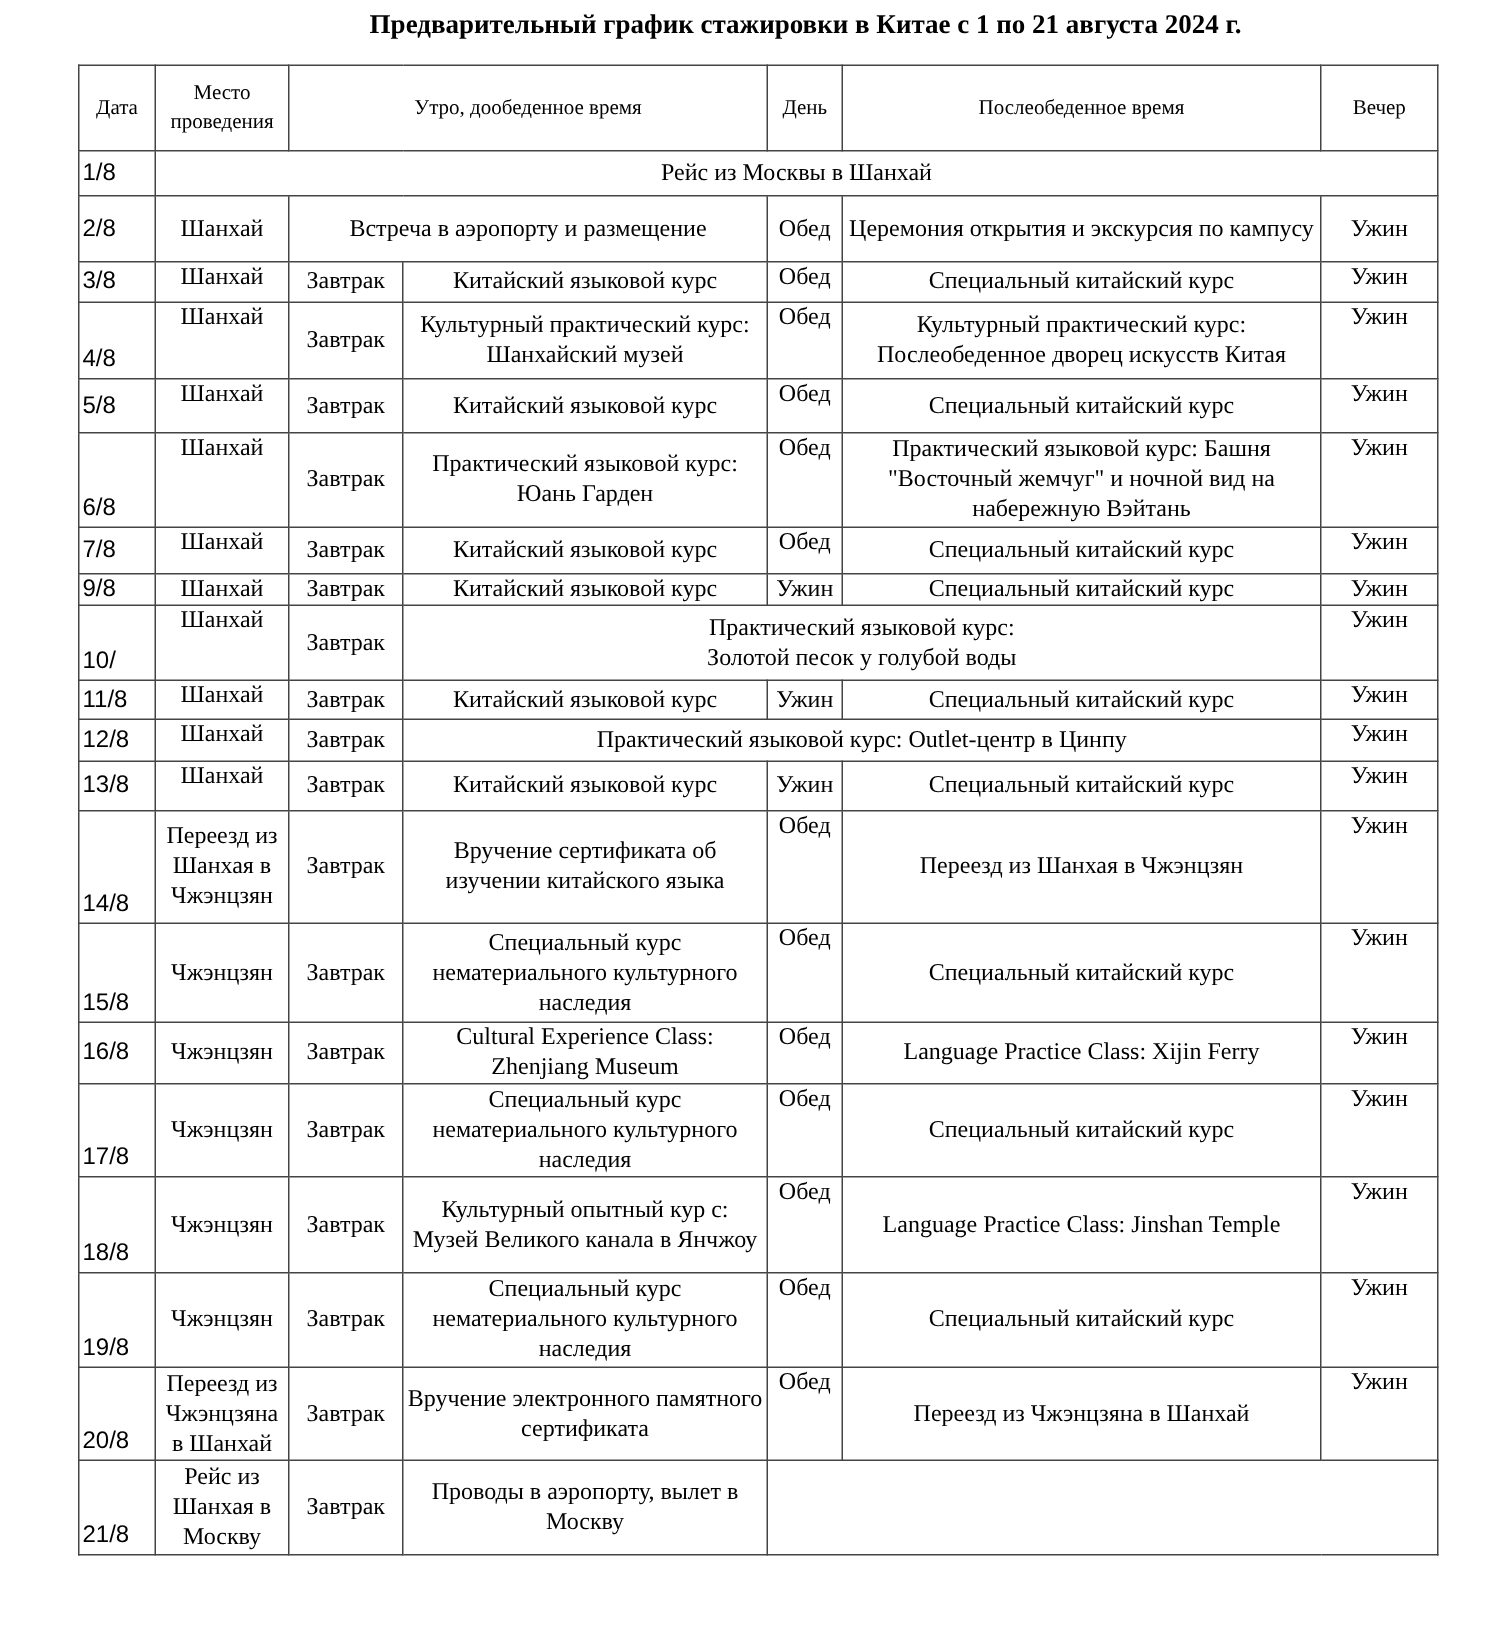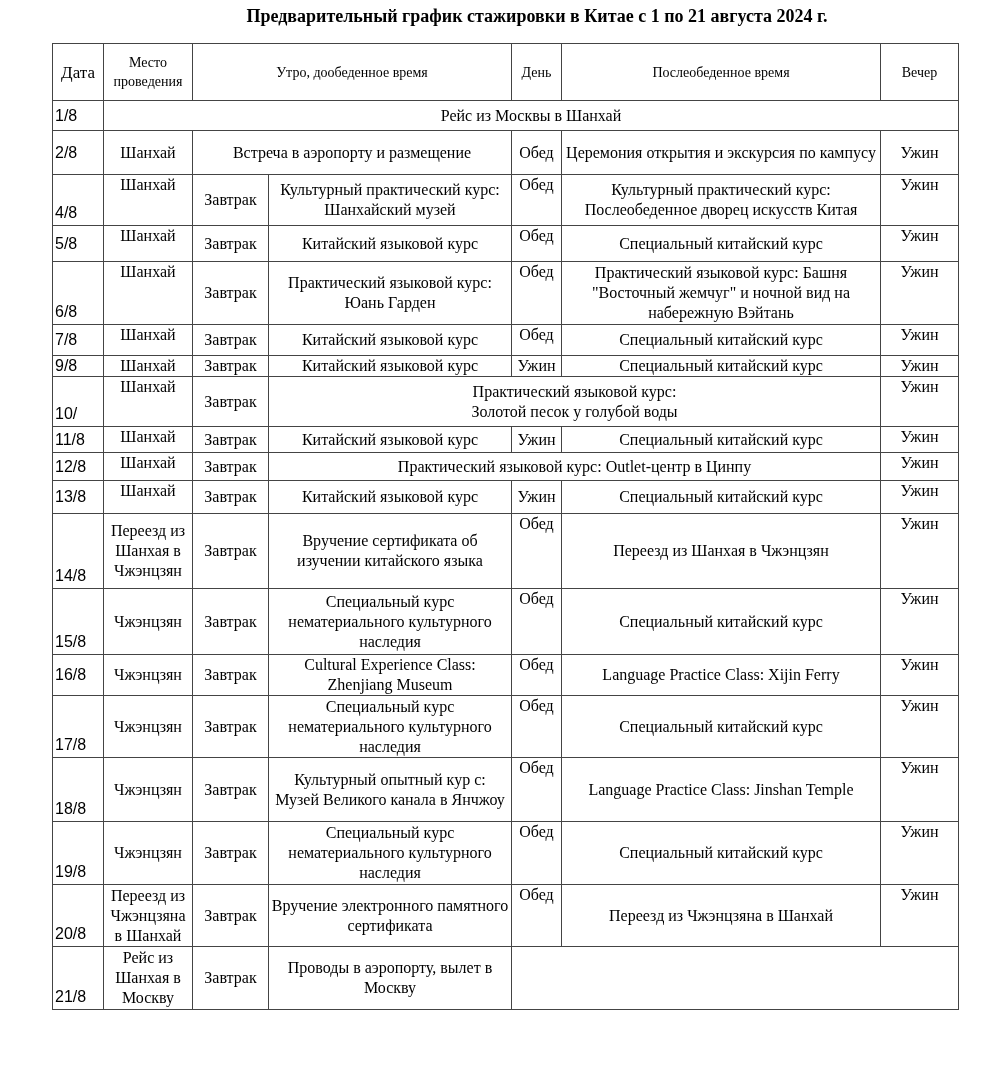--- a/index.html
+++ b/index.html
@@ -4,21 +4,21 @@
 <style>
   html, body { margin:0; padding:0; background:#ffffff; }
   body { width:1000px; height:1092px; position:relative; font-family:"Liberation Serif", serif; color:#000; }
   .title { position:absolute; left:0; top:6px; width:1074px; text-align:center; font-weight:bold; font-size:18px; }
   table { position:absolute; left:52px; top:43px; border-collapse:collapse; table-layout:fixed; font-size:16px; line-height:20px; }
   td { border:1.3px solid #444; padding:0 2px; text-align:center; vertical-align:middle; overflow:hidden; }
   td.date { text-align:left; vertical-align:bottom; padding-bottom:2px; font-family:"Liberation Sans", sans-serif; font-size:16px; }
   td.date.mid { vertical-align:middle; padding-bottom:0; }
   td.top { vertical-align:top; }
   .hdr td { font-size:14px; line-height:19px; }
-  .hdr td.date { vertical-align:middle; text-align:center; font-family:"Liberation Serif", serif; font-size:17px; padding-bottom:0; }
+  .hdr td.date { vertical-align:middle; text-align:center; font-family:"Liberation Serif", serif; font-size:14px; padding-bottom:0; }
 </style>
 </head>
 <body>
 
 <div class="title">Предварительный график стажировки в Китае с 1 по 21 августа 2024 г.</div>
 
 <table>
   <colgroup>
     <col style="width:51px">
       <col style="width:89px">
@@ -44,20 +44,29 @@
         <td colspan="6">Рейс из Москвы в Шанхай</td>
       </tr>
       <tr style="height: 44px;">
         <td class="date mid">2/8</td>
         <td>Шанхай</td>
         <td colspan="2">Встреча в аэропорту и размещение</td>
         <td>Обед</td>
         <td>Церемония открытия и экскурсия по кампусу</td>
         <td>Ужин</td>
       </tr>
+      <tr style="height: 27px;">
+        <td class="date mid">3/8</td>
+        <td class="top">Шанхай</td>
+        <td>Завтрак</td>
+        <td>Китайский языковой курс</td>
+        <td class="top">Обед</td>
+        <td>Специальный китайский курс</td>
+        <td class="top">Ужин</td>
+      </tr>
       <tr style="height: 51px;">
         <td class="date">4/8</td>
         <td class="top">Шанхай</td>
         <td>Завтрак</td>
         <td>Культурный практический курс: Шанхайский музей</td>
         <td class="top">Обед</td>
         <td>Культурный практический курс: Послеобеденное дворец искусств Китая</td>
         <td class="top">Ужин</td>
       </tr>
       <tr style="height: 36px;">

